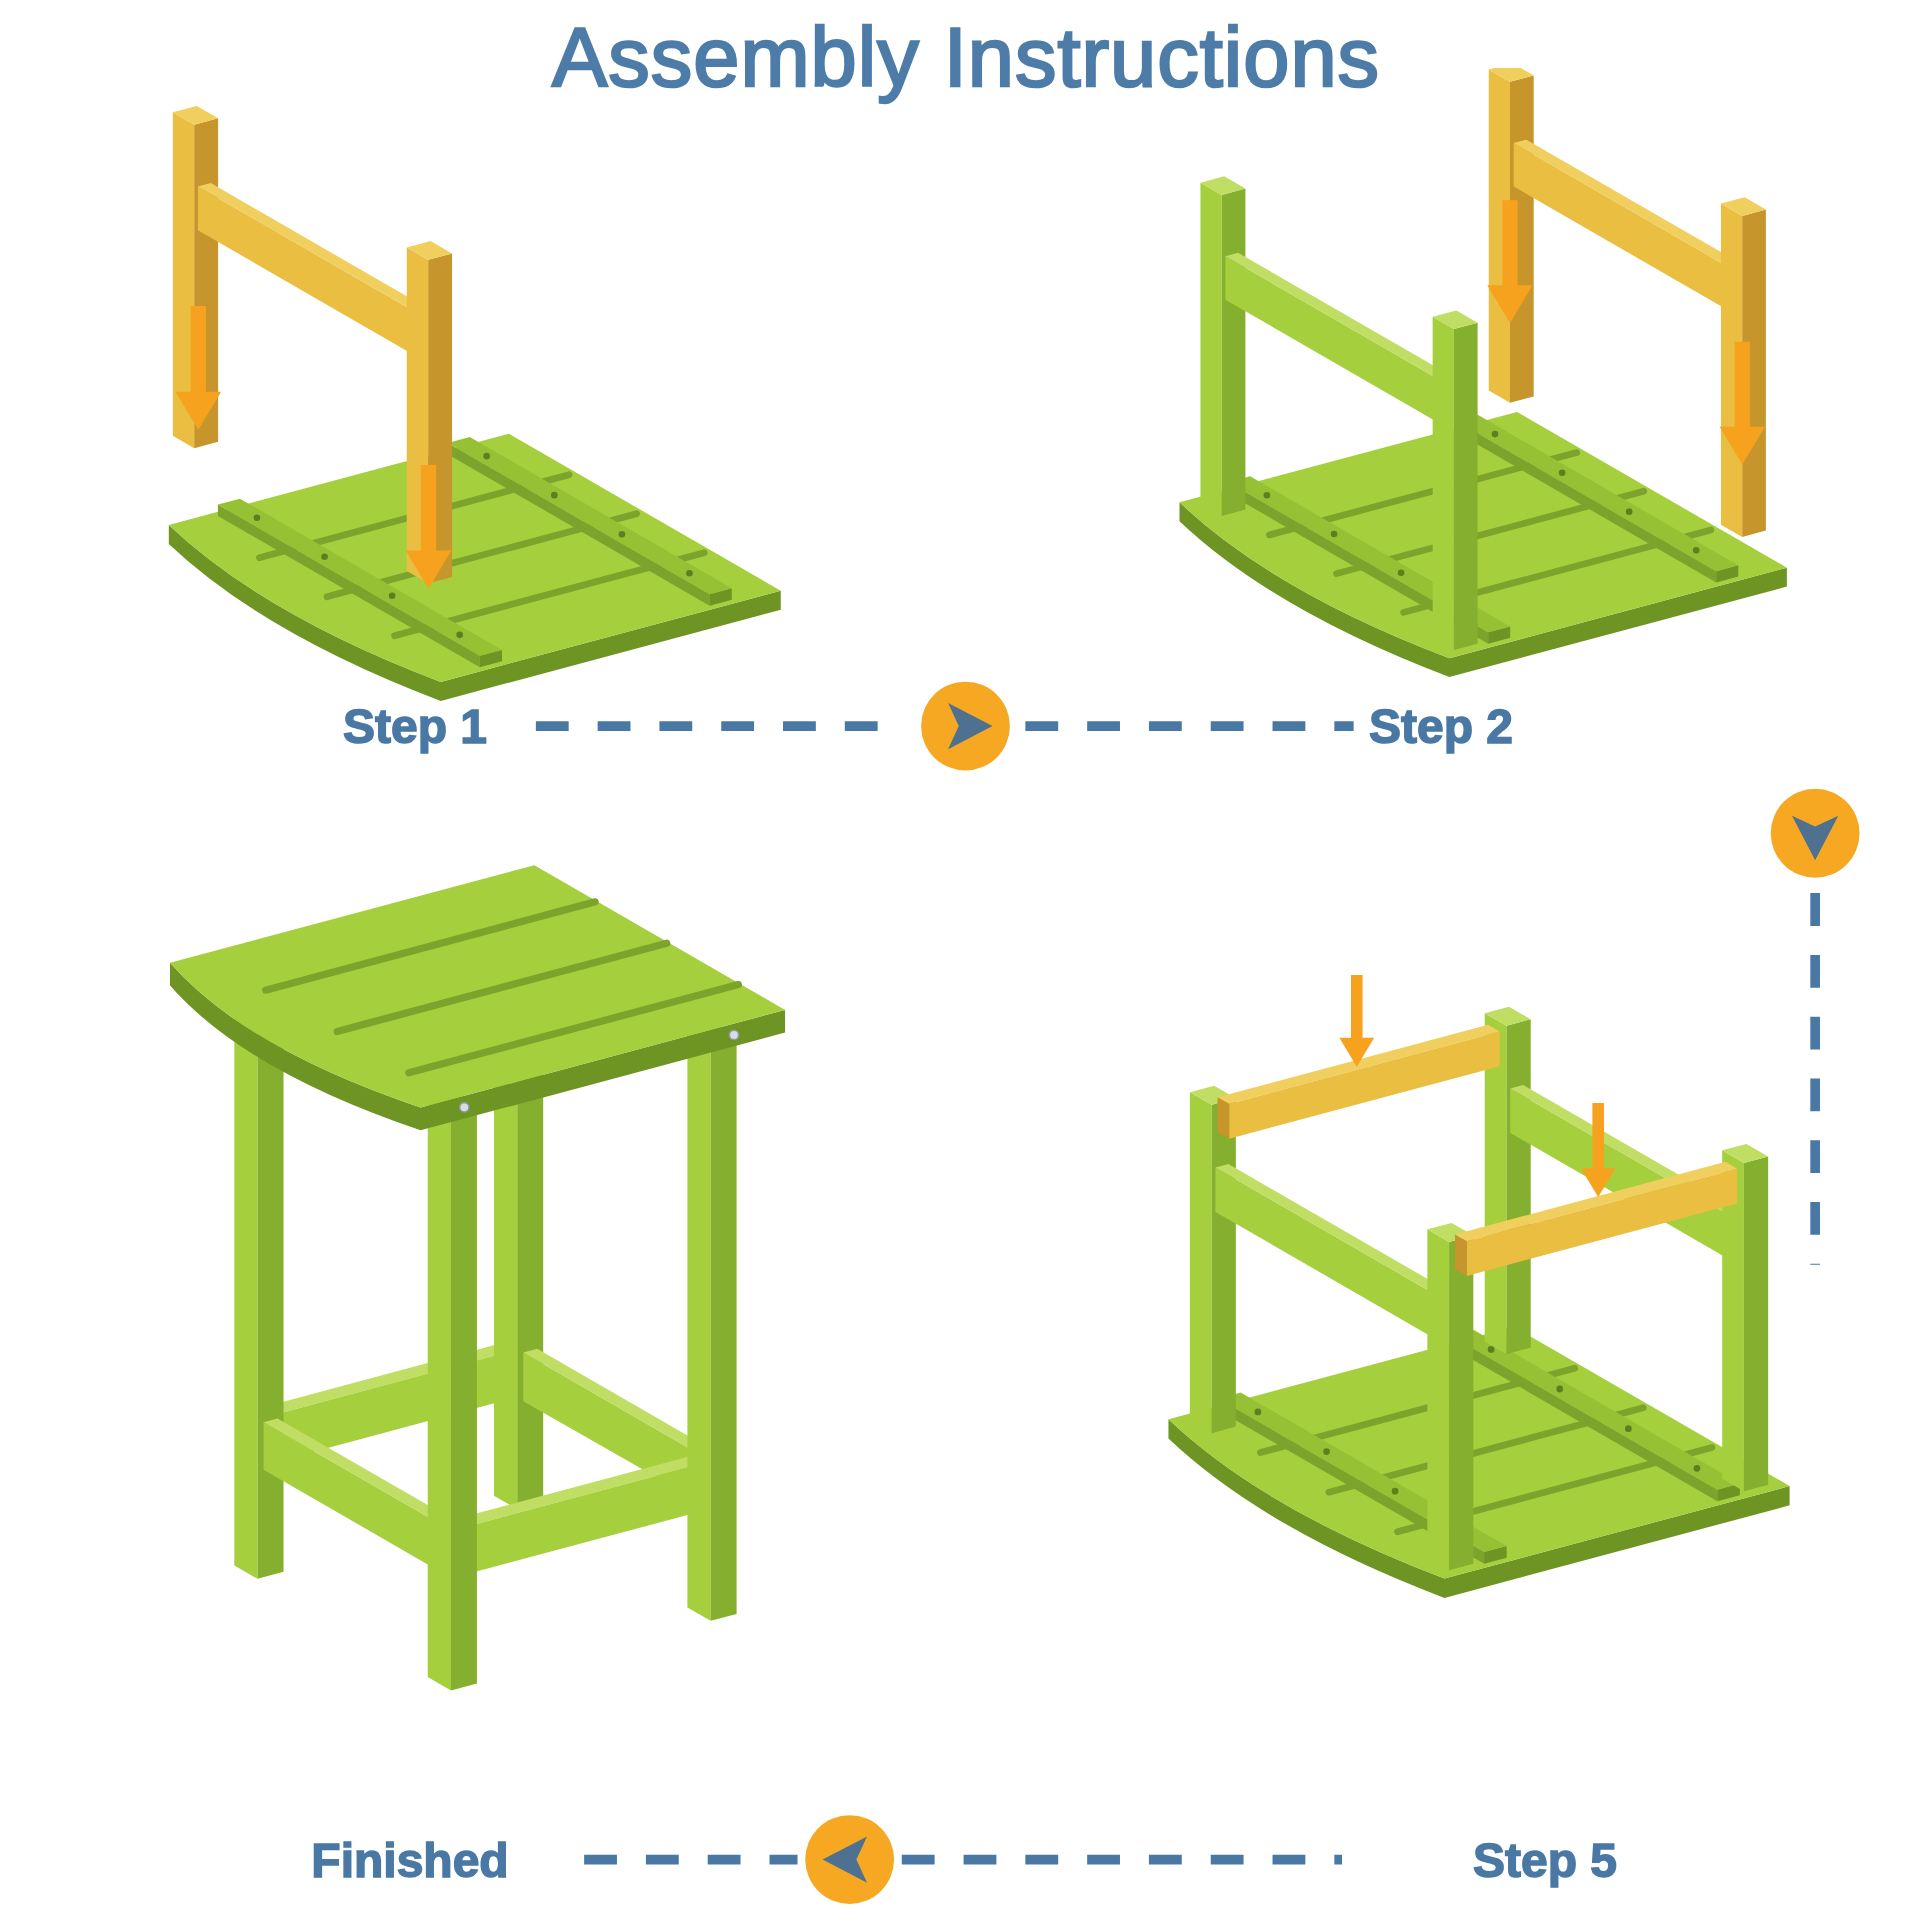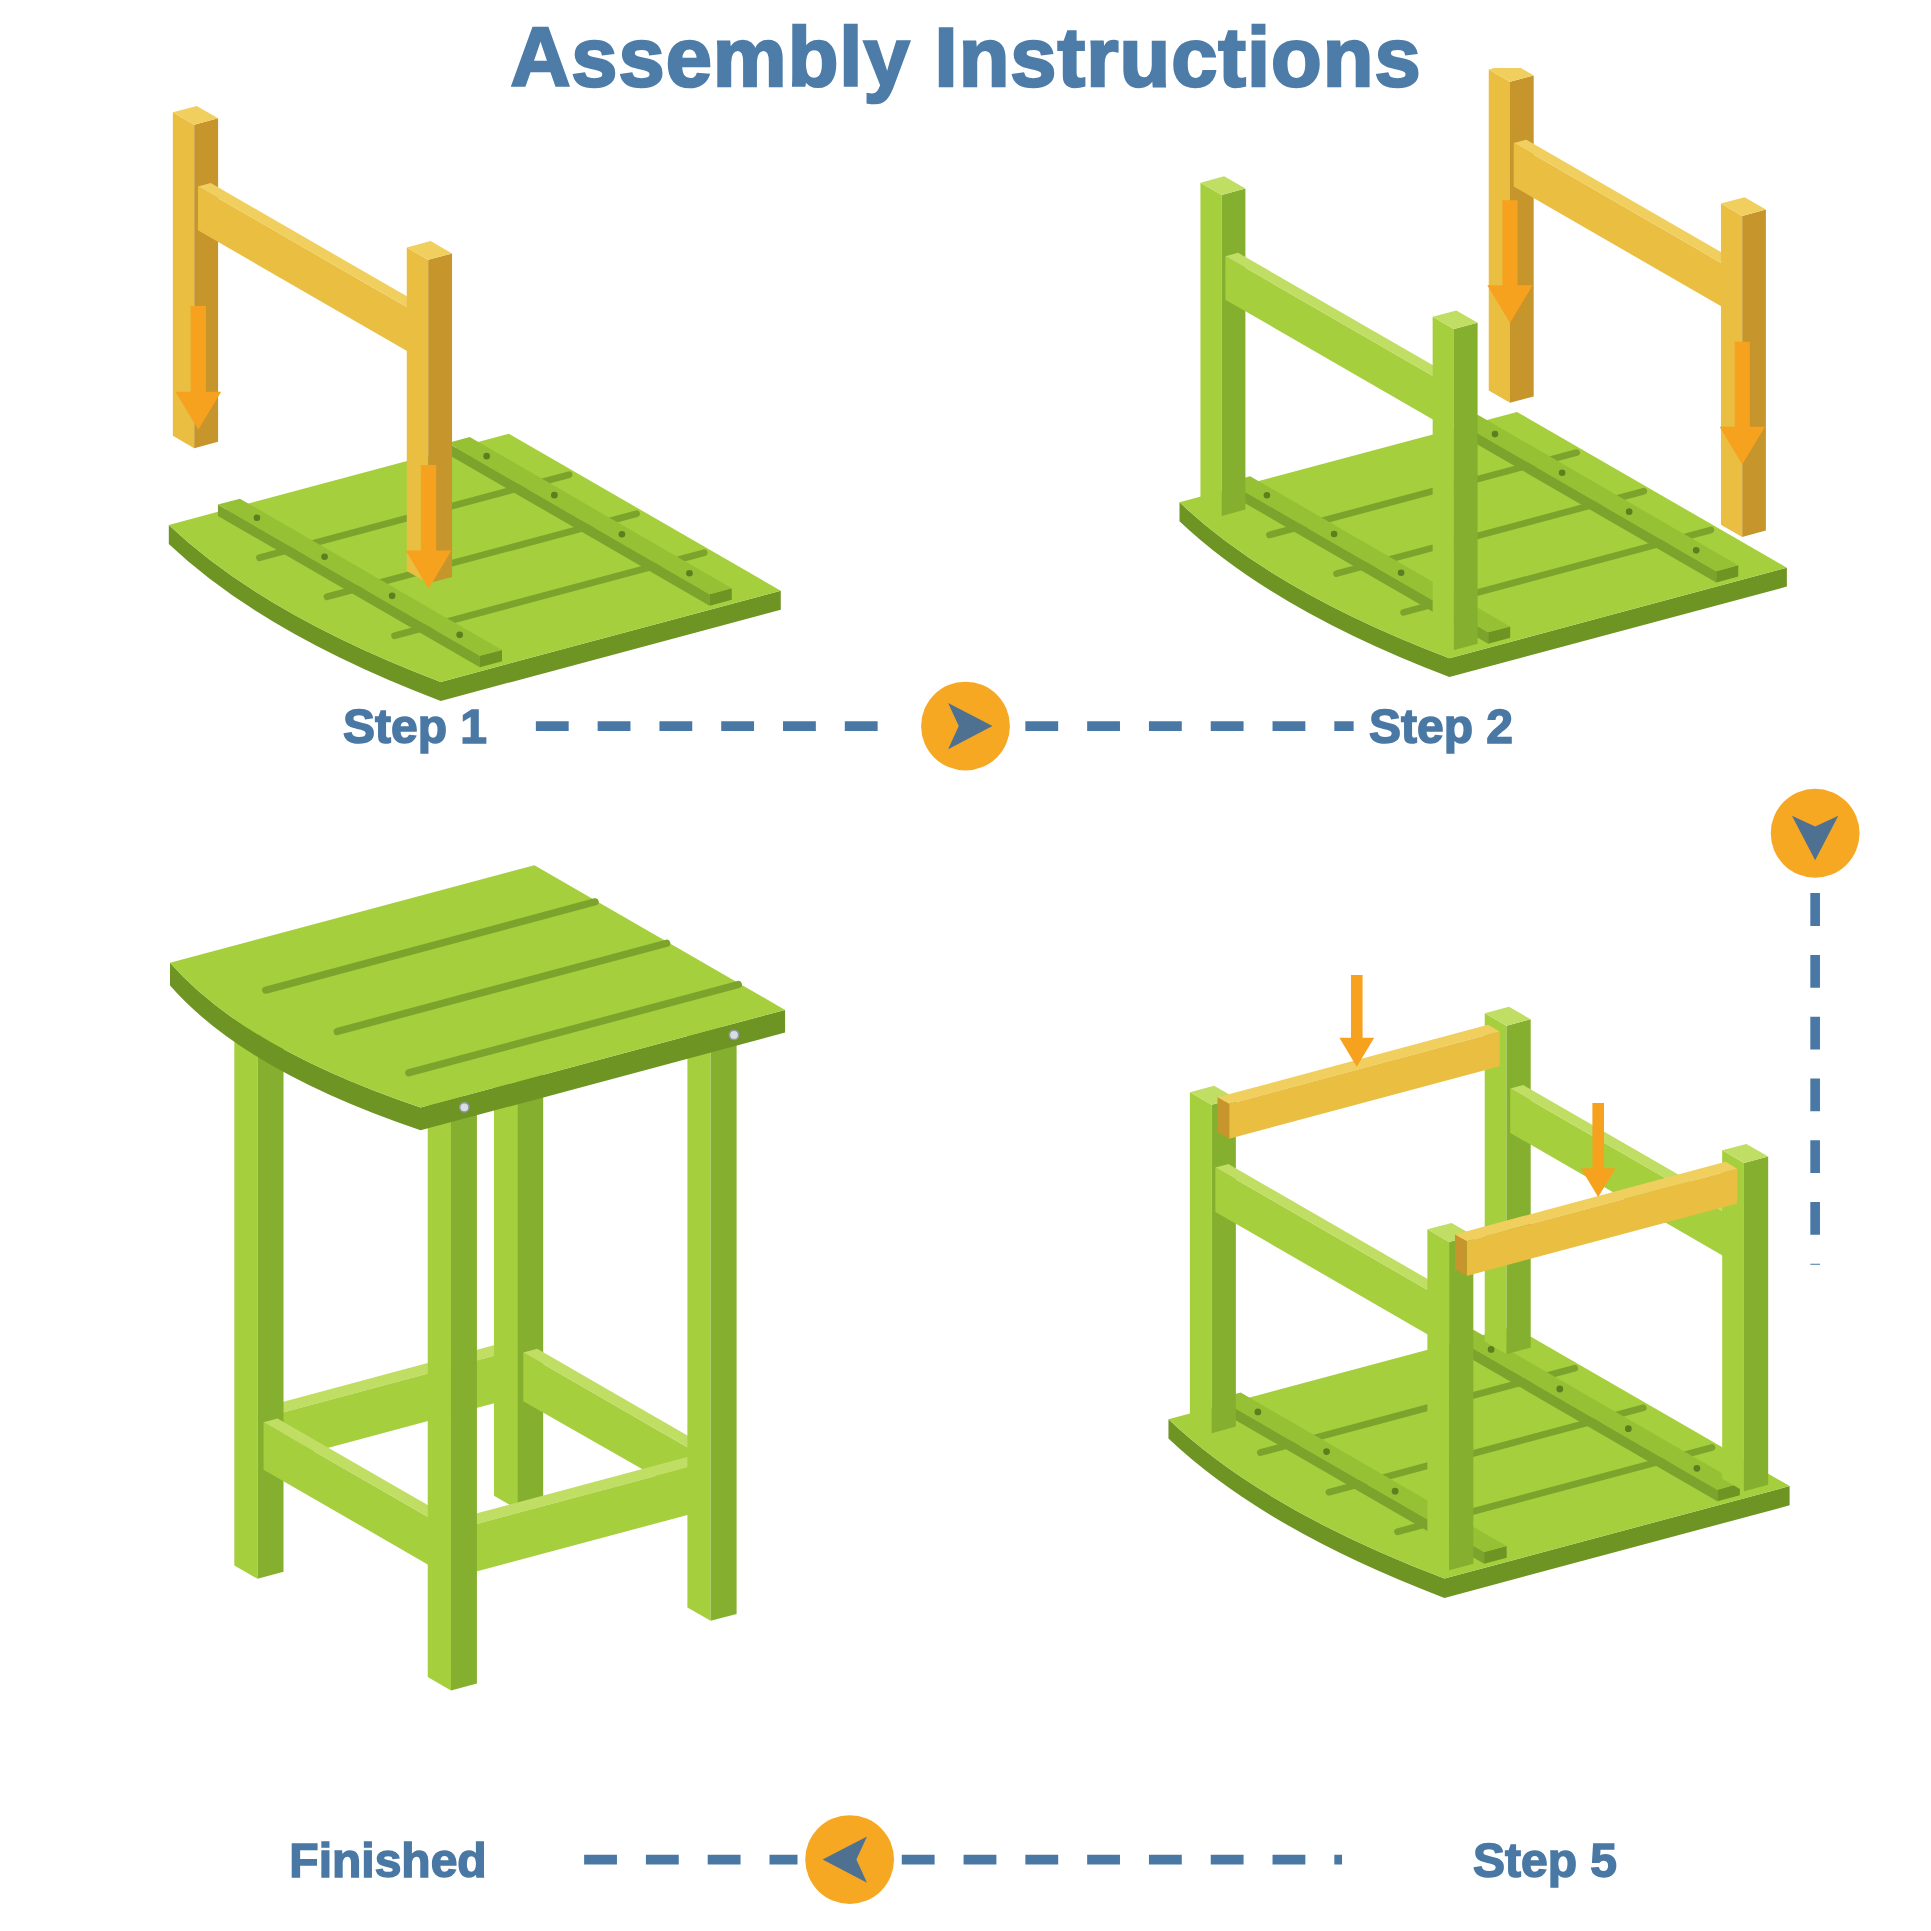--- a/index.html
+++ b/index.html
@@ -2,21 +2,21 @@
 <html><head>
 <meta charset="utf-8">
 <style>
   html,body{margin:0;padding:0;background:#ffffff;}
   .page{
     position:relative;width:1931px;height:1931px;background:#ffffff;
     font-family:"Liberation Sans", sans-serif;overflow:hidden;
   }
   .title{
     position:absolute;left:966px;top:9.7px;transform:translateX(-50%);
-    font-size:83px;font-weight:bold;color:#4C7CA7;white-space:nowrap;
+    font-size:83px;font-weight:normal;color:#4C7CA7;white-space:nowrap;
     -webkit-text-stroke:2.5px #4C7CA7;letter-spacing:1px;
   }
   .step-label{
     position:absolute;transform:translate(-50%,-50%);
     font-size:48px;font-weight:bold;color:#4A78A4;white-space:nowrap;
     -webkit-text-stroke:1.5px #4A78A4;
   }
   svg.scene{position:absolute;}
   .part-yellow{--pL:#E9BE41;--pF:#C6952C;--pT:#F1CF5E;}
   .part-green{--pL:#A5CF3D;--pF:#85AF2E;--pT:#C0DD64;}
@@ -171,17 +171,17 @@
         <line x1="934" y1="1926" x2="1390" y2="1926"></line>
       </g>
     </g>
     <use href="#circle-arrow" transform="translate(1000,752)"></use>
     <use href="#circle-arrow" transform="translate(1880,863) rotate(90)"></use>
     <use href="#circle-arrow" transform="translate(880,1926) rotate(180)"></use>
   </svg>
 
   <div class="step-label" style="left:415px;top:726px">Step 1</div>
   <div class="step-label" style="left:1441px;top:726px">Step 2</div>
-  <div class="step-label" style="left:388px;top:1860px">Finished</div>
+  <div class="step-label" style="left:410px;top:1860px">Finished</div>
   <div class="step-label" style="left:1545px;top:1860px">Step 5</div>
 
 </div>
 
 
 </body></html>

